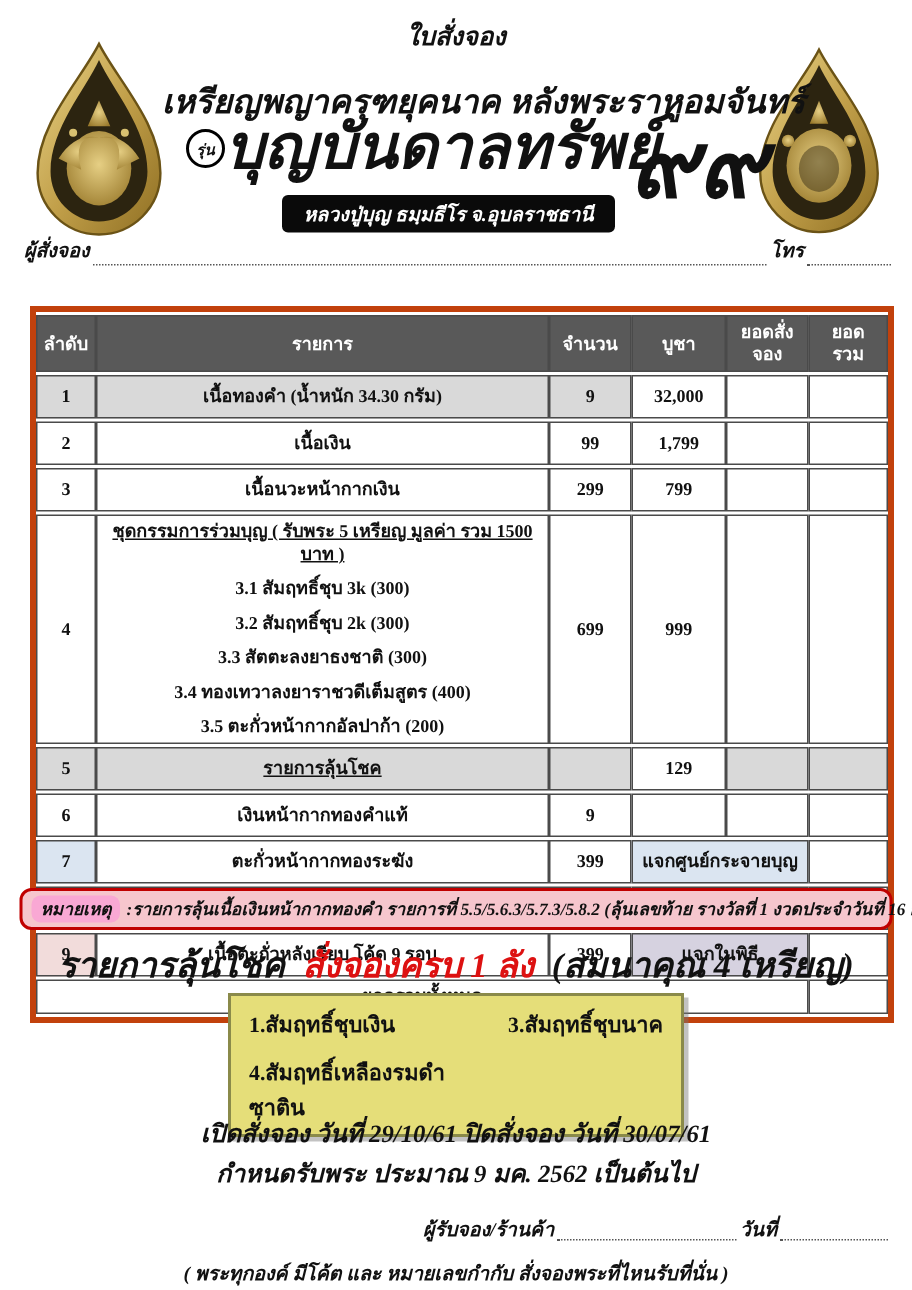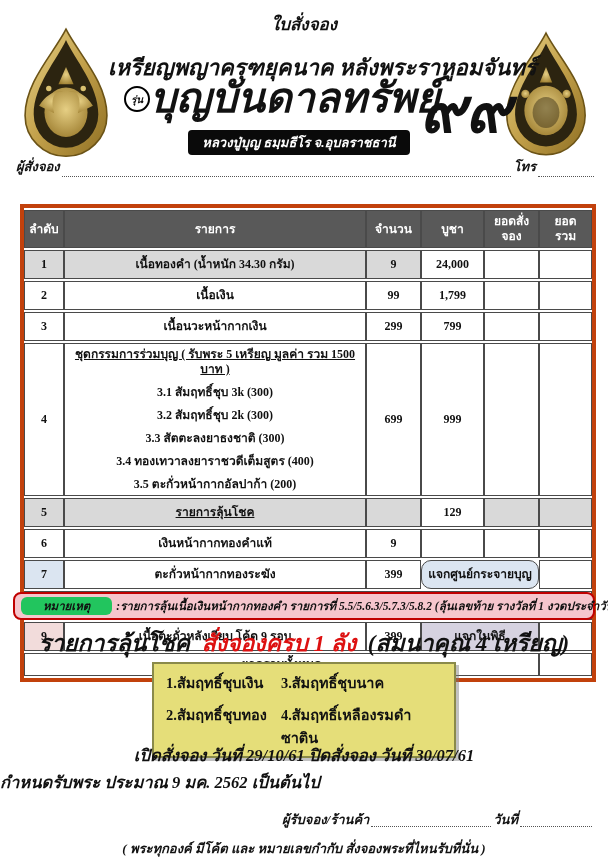--- a/index.html
+++ b/index.html
@@ -43,36 +43,36 @@
   td.num,td.qty,td.price{font-weight:bold;}
   td.h27{height:21px;}
   .u{text-decoration:underline;}
   .sub-line{margin-top:8px;font-weight:bold;}
   td.merged{font-weight:bold;}
   td.total-label-cell{text-align:right;padding-right:8px;font-weight:bold;height:14px;}
   
   .note-box{position:absolute;top:592px;left:13px;right:13px;height:22px;
     background:var(--note-bg);border:2px solid var(--note-border);border-radius:8px;
     display:flex;align-items:center;padding:1px 6px;}
-  .note-chip{background:#22c55e;border-radius:6px;padding:0 22px;font-size:11.5px;font-weight:bold;
+  .note-chip{background:#f9a8d4;border-radius:6px;padding:0 6px;font-size:11.5px;font-weight:bold;
     font-style:italic;margin-right:4px;white-space:nowrap;}
   .note-text{font-size:11.5px;font-weight:bold;font-style:italic;white-space:nowrap;}
   
   .lucky-heading{position:absolute;top:625px;left:0;right:0;text-align:center;
     font-size:23px;font-weight:bold;font-style:italic;}
   .lucky-heading .red{color:var(--highlight-red);margin:16px 6px;}
   .lucky-box{position:absolute;top:662px;left:50%;transform:translateX(-50%);
     background:var(--lucky-box-bg);border:2px solid var(--lucky-box-border);
     box-shadow:3px 3px 0 rgba(120,120,120,.45);padding:7px 12px;}
   .lucky-grid{display:grid;grid-template-columns:auto auto;column-gap:14px;row-gap:9px;
     font-size:14.5px;font-weight:bold;}
   
   .schedule-1{position:absolute;top:742px;left:0;right:0;text-align:center;
     font-size:16.5px;font-weight:bold;font-style:italic;}
-  .schedule-2{position:absolute;top:769px;left:0;right:0;
+  .schedule-2{position:absolute;top:769px;left:0;right:0;text-align:center;
     font-size:16.5px;font-weight:bold;font-style:italic;}
   .signature-line{position:absolute;top:809px;left:282px;right:16px;display:flex;align-items:center;
     font-size:13px;font-weight:bold;font-style:italic;}
   .signature-line .dots.name{flex:1;margin:0 2px;}
   .signature-line .dots.date{width:72px;margin-left:2px;}
   .footer-note{position:absolute;top:838px;left:0;right:0;text-align:center;
     font-size:13px;font-weight:bold;font-style:italic;}
 </style>
 </head>
 <body>
@@ -168,21 +168,21 @@
             <th>บูชา</th>
             <th>ยอดสั่งจอง</th>
             <th>ยอดรวม</th>
           </tr>
         </thead>
       <tbody>
           <tr>
             <td class="num h27" style="background: var(--shade-grey);">1</td>
             <td class="item" style="background: var(--shade-grey);"><span>เนื้อทองคำ (น้ำหนัก 34.30 กรัม)</span></td>
             <td class="qty" style="background: var(--shade-grey);">9</td>
-            <td class="price">24,000</td>
+            <td class="price">32,000</td>
             <td class=""></td>
             <td class=""></td>
           </tr>
           <tr>
             <td class="num h27">2</td>
             <td class="item"><span>เนื้อเงิน</span></td>
             <td class="qty">99</td>
             <td class="price">1,799</td>
             <td class=""></td>
             <td class=""></td>
@@ -216,21 +216,21 @@
             <td class="item"><span>เงินหน้ากากทองคำแท้</span></td>
             <td class="qty">9</td>
             <td class="price"></td>
             <td class=""></td>
             <td class=""></td>
           </tr>
           <tr>
             <td class="num h27" style="background: var(--shade-blue);">7</td>
             <td class="item"><span>ตะกั่วหน้ากากทองระฆัง</span></td>
             <td class="qty">399</td>
-            <td class="merged" colspan="2" style="background: var(--shade-blue); border-radius: 10px;">แจกศูนย์กระจายบุญ</td>
+            <td class="merged" colspan="2" style="background: var(--shade-blue);">แจกศูนย์กระจายบุญ</td>
             <td class=""></td>
           </tr>
           <tr>
             <td class="num h27" style="background: var(--shade-cream);">8</td>
             <td class="item"><span>เนื้อตะกั่ว</span></td>
             <td class="qty">999</td>
             <td class="merged" colspan="2" style="background: var(--shade-cream);">ถวายหลวงปู่</td>
             <td class=""></td>
           </tr>
           <tr>
@@ -256,21 +256,20 @@
   <div class="lucky-heading">
     <span>รายการลุ้นโชค</span>
     <span class="red">สั่งจองครบ 1 ลัง</span>
     <span>(สมนาคุณ 4 เหรียญ)</span>
   </div>
 
   <div class="lucky-box">
     <div class="lucky-grid">
         <div>1.สัมฤทธิ์ชุบเงิน</div>
         <div>3.สัมฤทธิ์ชุบนาค</div>
-        <div>2.สัมฤทธิ์ชุบทอง</div>
         <div>4.สัมฤทธิ์เหลืองรมดำซาติน</div>
       </div>
   </div>
 
   <div class="schedule-1">เปิดสั่งจอง วันที่ 29/10/61 ปิดสั่งจอง วันที่ 30/07/61</div>
   <div class="schedule-2">กำหนดรับพระ ประมาณ 9 มค. 2562 เป็นต้นไป</div>
 
   <div class="signature-line">
     <span>ผู้รับจอง/ร้านค้า</span>
     <span class="dots name"></span>

